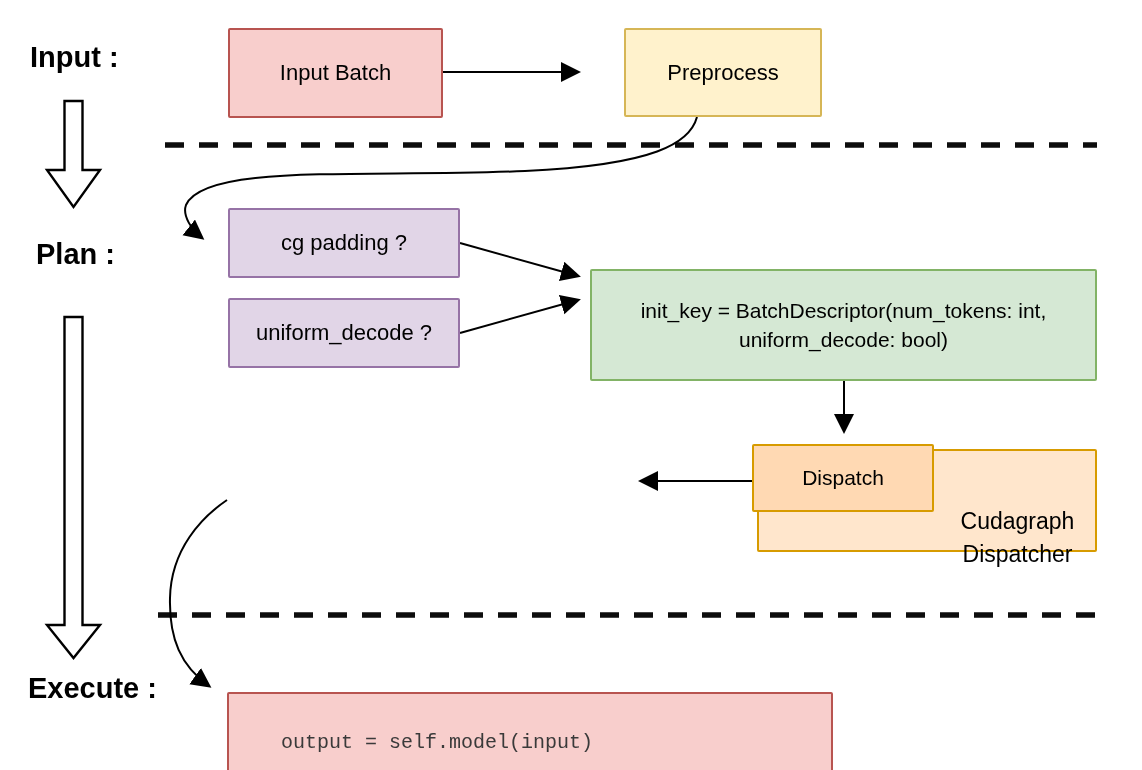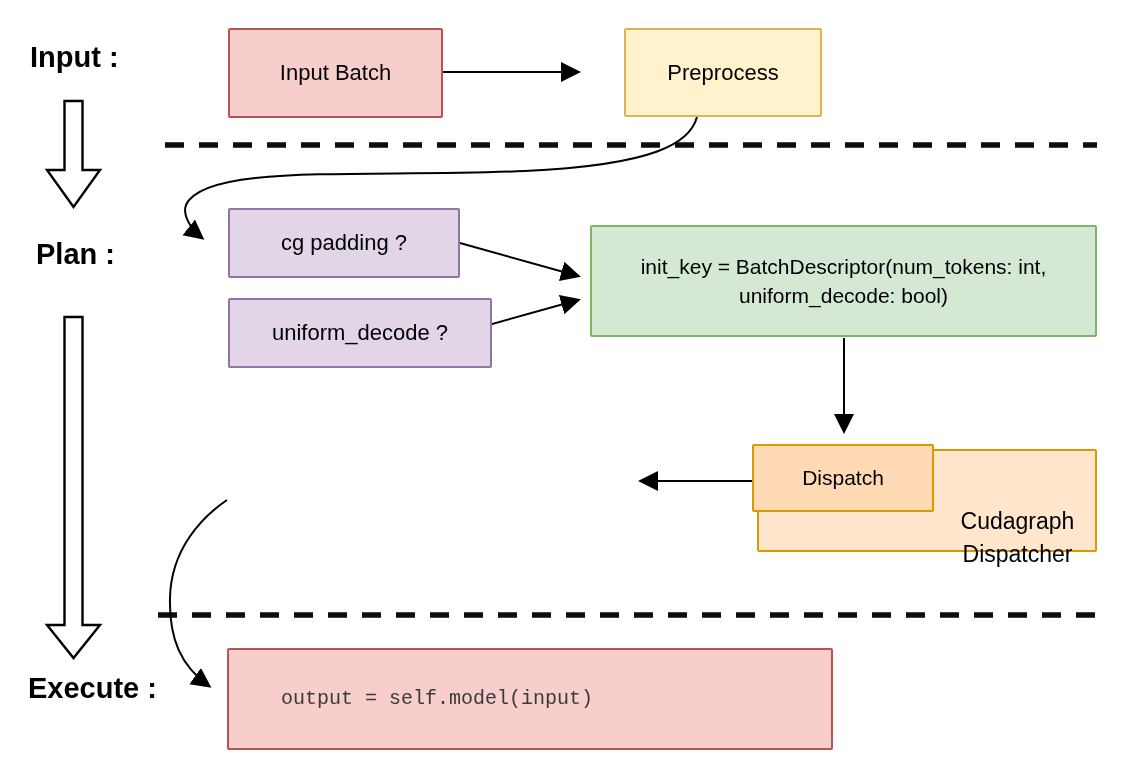--- a/index.html
+++ b/index.html
@@ -7,32 +7,32 @@
     position:relative;width:1142px;height:770px;background:#ffffff;overflow:hidden;
     font-family:"Liberation Sans", sans-serif;color:#000;
   }
   .overlay{position:absolute;left:0;top:0;width:1142px;height:770px;}
   .stage-label{position:absolute;font-weight:bold;font-size:29px;white-space:nowrap;}
   .box{
     position:absolute;display:flex;align-items:center;justify-content:center;
     text-align:center;border:2px solid;border-radius:2px;box-sizing:border-box;
     white-space:nowrap;
   }
-  .box.multiline{flex-direction:column;line-height:1.4;}
+  .box.multiline{flex-direction:column;line-height:1.4;margin-top:44px;}
   [data-name="input-label"]{left:30px;top:41px;}
   [data-name="plan-label"]{left:36px;top:238px;}
   [data-name="execute-label"]{left:18px;top:672px;margin-left:10px;}
 
   [data-name="input-batch-box"]{left:228px;top:28px;width:215px;height:90px;
     background:#f8cecc;border-color:#b85450;font-size:22px;}
   [data-name="preprocess-box"]{left:592px;top:28px;width:198px;height:89px;
     background:#fff2cc;border-color:#d6b656;font-size:22px;margin-left:32px;}
   [data-name="cg-padding-box"]{left:228px;top:208px;width:232px;height:70px;
     background:#e1d5e7;border-color:#9673a6;font-size:22px;}
-  [data-name="uniform-decode-box"]{left:228px;top:298px;width:264px;height:70px;
+  [data-name="uniform-decode-box"]{left:228px;top:298px;width:232px;height:70px;
     background:#e1d5e7;border-color:#9673a6;font-size:22px;}
   [data-name="init-key-box"]{left:590px;top:225px;width:507px;height:112px;
     background:#d5e8d4;border-color:#82b366;font-size:21px;}
   [data-name="cudagraph-dispatcher-box"]{left:757px;top:449px;width:340px;height:103px;
     background:#ffe6cc;border-color:#d79b00;}
   [data-name="dispatch-box"]{left:752px;top:444px;width:182px;height:68px;
     background:#ffd9b3;border-color:#d79b00;font-size:21px;}
   [data-name="cudagraph-dispatcher-label"]{position:absolute;left:940px;top:466px;width:155px;
     text-align:center;font-size:23px;line-height:1.45;white-space:normal;margin-top:39px;}
   [data-name="runtime-mode-box"]{left:227px;top:445px;width:402px;height:108px;

